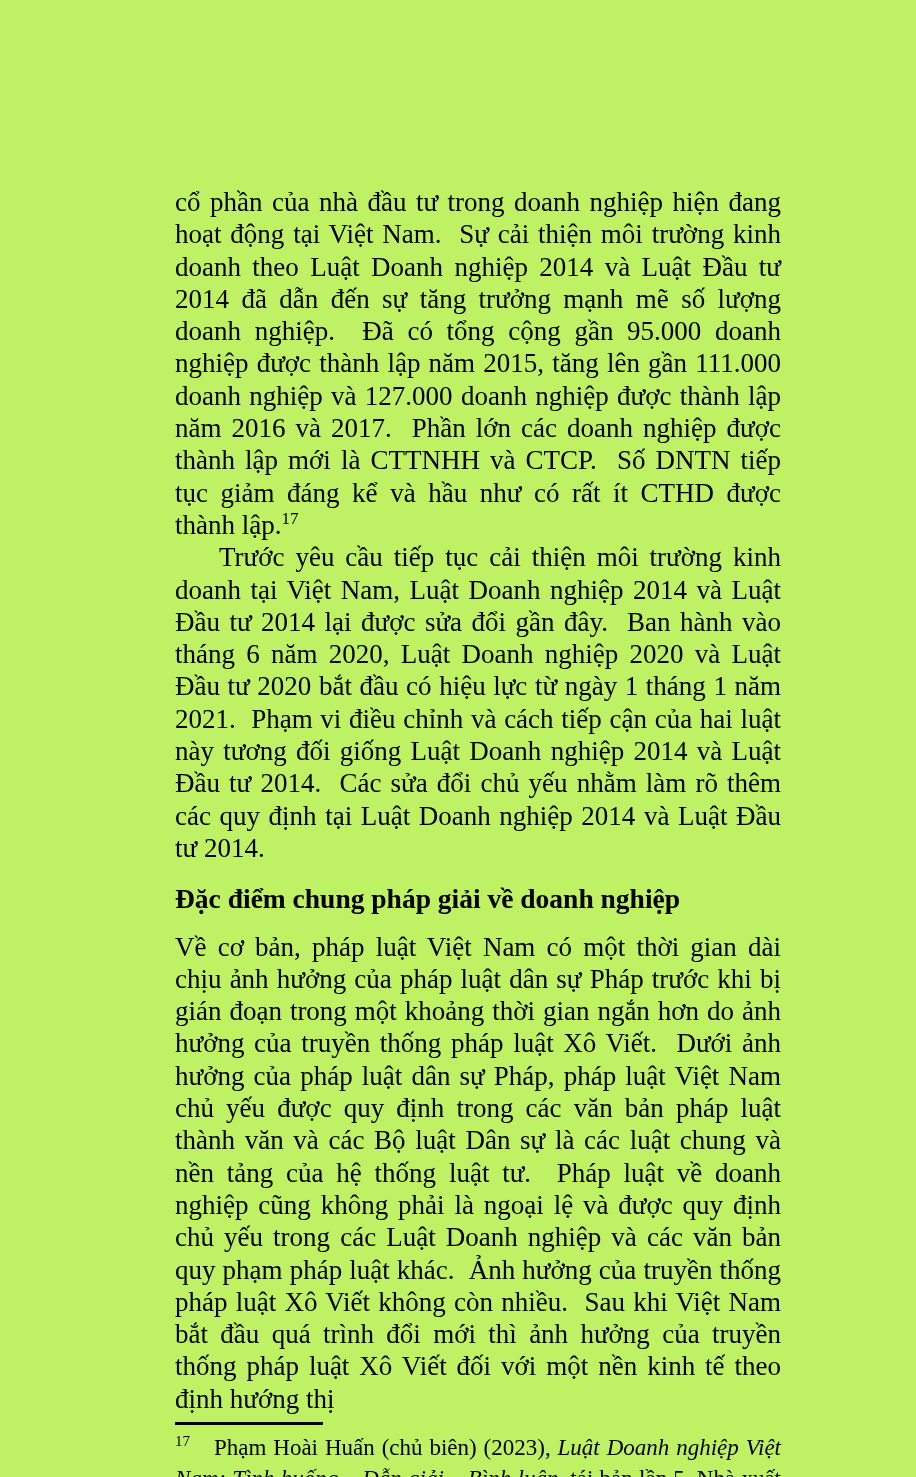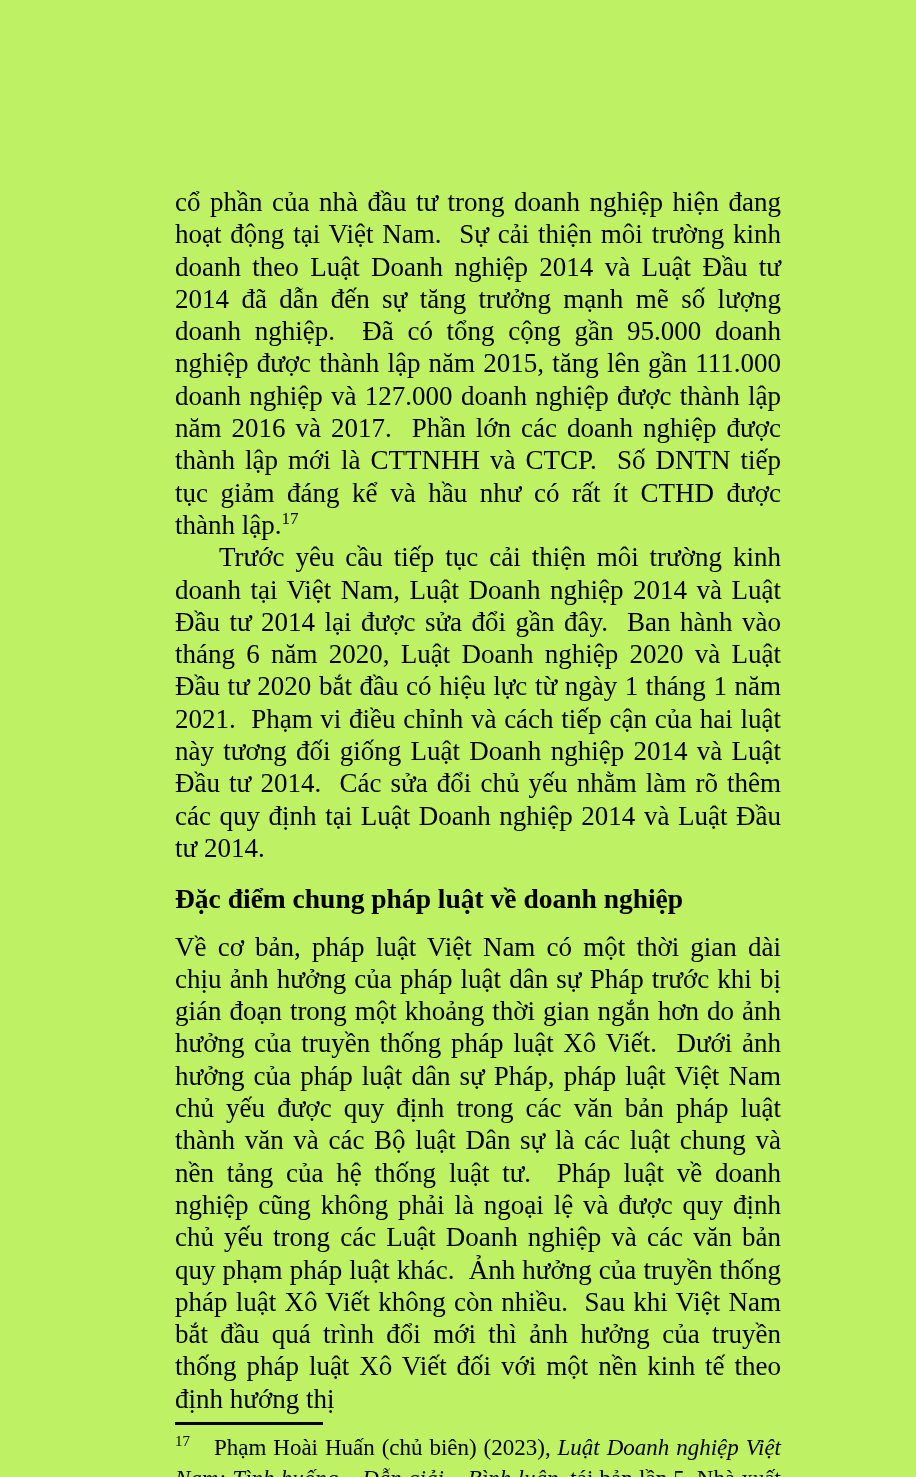--- a/index.html
+++ b/index.html
@@ -84,21 +84,21 @@
 <div class="page">
 
   <div class="content-column">
 
     <div class="body-text">
 
       <p class="para"><span>cổ phần của nhà đầu tư trong doanh nghiệp hiện đang hoạt động tại Việt Nam.  Sự cải thiện môi trường kinh doanh theo Luật Doanh nghiệp 2014 và Luật Đầu tư 2014 đã dẫn đến sự tăng trưởng mạnh mẽ số lượng doanh nghiệp.  Đã có tổng cộng gần 95.000 doanh nghiệp được thành lập năm 2015, tăng lên gần 111.000 doanh nghiệp và 127.000 doanh nghiệp được thành lập năm 2016 và 2017.  Phần lớn các doanh nghiệp được thành lập mới là CTTNHH và CTCP.  Số DNTN tiếp tục giảm đáng kể và hầu như có rất ít CTHD được thành lập.</span><sup class="fn-ref">17</sup></p>
 
       <p class="para indent">Trước yêu cầu tiếp tục cải thiện môi trường kinh doanh tại Việt Nam, Luật Doanh nghiệp 2014 và Luật Đầu tư 2014 lại được sửa đổi gần đây.  Ban hành vào tháng 6 năm 2020, Luật Doanh nghiệp 2020 và Luật Đầu tư 2020 bắt đầu có hiệu lực từ ngày 1 tháng 1 năm 2021.  Phạm vi điều chỉnh và cách tiếp cận của hai luật này tương đối giống Luật Doanh nghiệp 2014 và Luật Đầu tư 2014.  Các sửa đổi chủ yếu nhằm làm rõ thêm các quy định tại Luật Doanh nghiệp 2014 và Luật Đầu tư 2014.</p>
 
-      <h2 class="section-heading">Đặc điểm chung pháp luật về doanh nghiệp</h2>
+      <h2 class="section-heading">Đặc điểm chung pháp giải về doanh nghiệp</h2>
 
       <p class="para">Về cơ bản, pháp luật Việt Nam có một thời gian dài chịu ảnh hưởng của pháp luật dân sự Pháp trước khi bị gián đoạn trong một khoảng thời gian ngắn hơn do ảnh hưởng của truyền thống pháp luật Xô Viết.  Dưới ảnh hưởng của pháp luật dân sự Pháp, pháp luật Việt Nam chủ yếu được quy định trong các văn bản pháp luật thành văn và các Bộ luật Dân sự là các luật chung và nền tảng của hệ thống luật tư.  Pháp luật về doanh nghiệp cũng không phải là ngoại lệ và được quy định chủ yếu trong các Luật Doanh nghiệp và các văn bản quy phạm pháp luật khác.  Ảnh hưởng của truyền thống pháp luật Xô Viết không còn nhiều.  Sau khi Việt Nam bắt đầu quá trình đổi mới thì ảnh hưởng của truyền thống pháp luật Xô Viết đối với một nền kinh tế theo định hướng thị</p>
 
     </div>
 
     <div class="footnote-area">
 
       <div class="footnote-rule"></div>
 
       <p class="footnote"><sup class="fn-marker">17</sup><span>Phạm Hoài Huấn (chủ biên) (2023), </span><span class="italic-title">Luật Doanh nghiệp Việt Nam: Tình huống – Dẫn giải – Bình luận</span><span>, tái bản lần 5, Nhà xuất bản Chính trị quốc gia Sự thật, Việt Nam, trang 78.</span></p>

